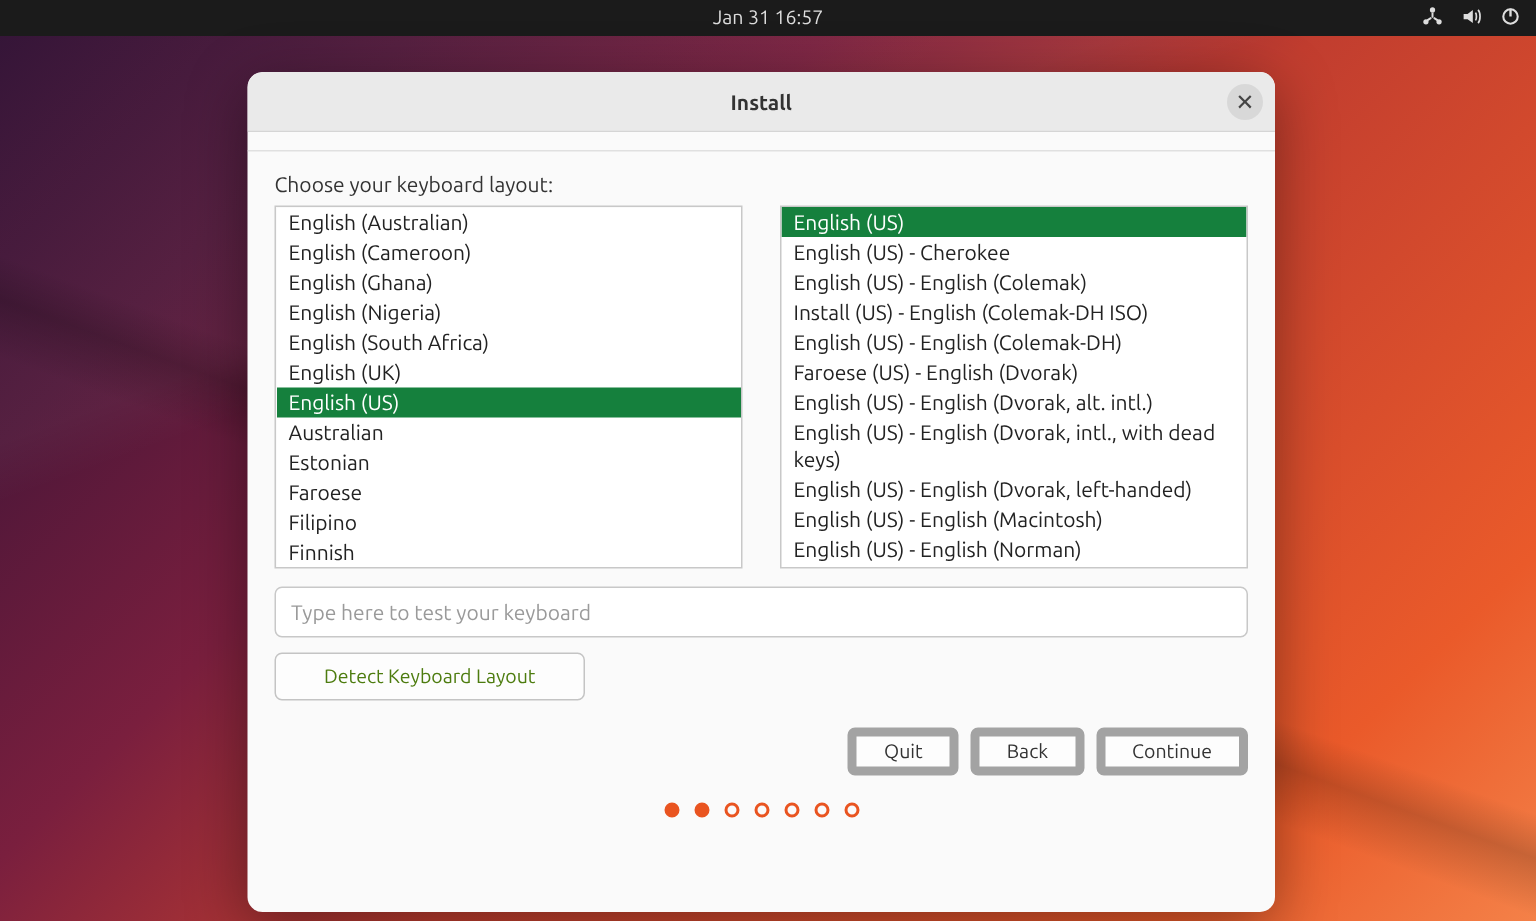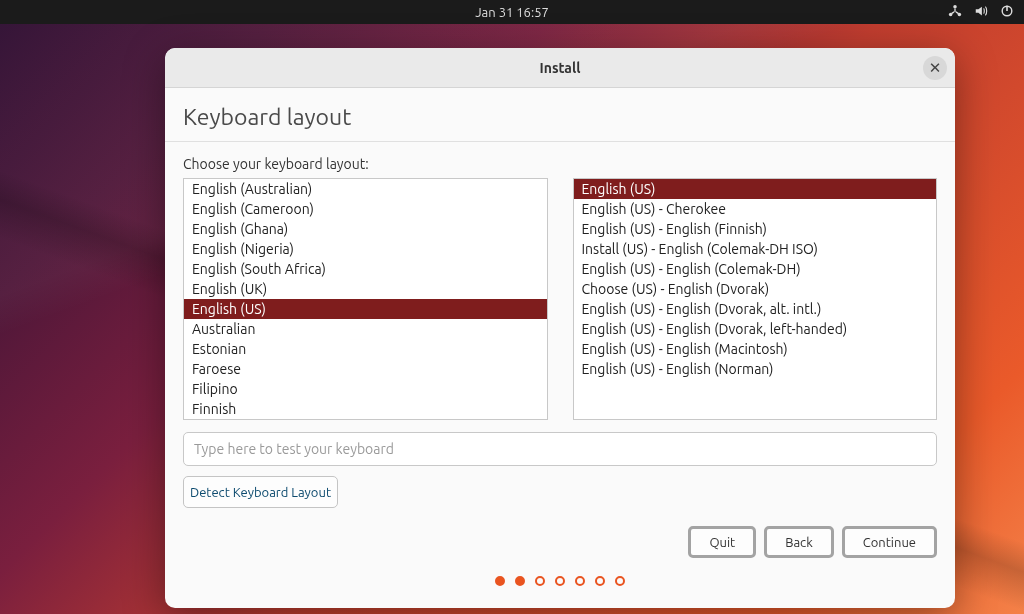--- a/index.html
+++ b/index.html
@@ -18,21 +18,21 @@
 .topbar {
   position:absolute; top:0; left:0; right:0; height:24px;
   background:#1b1b1b; color:#ddd; display:flex; align-items:center;
   font-size:13px;
 }
 .topbar .time { position:absolute; left:50%; transform:translateX(-50%); font-weight:400;}
 .topbar .tray { position:absolute; right:10px; display:flex; gap:12px; align-items:center;}
 .topbar .tray span{font-size:13px; line-height:1;}
 .tray svg{fill:#ddd;}
 .window {
-  position:absolute; left:165px; top:48px; width:790px; height:560px;
+  position:absolute; left:165px; top:48px; width:685px; height:560px;
   background:#fafafa; border-radius:10px; box-shadow:0 10px 40px rgba(0,0,0,.4);
   display:flex; flex-direction:column;
   overflow:hidden;
 }
 .titlebar {
   height:40px; background:#eaeaea;
   border-bottom:1px solid #d5d5d5;
   display:flex; align-items:center; justify-content:center;
   border-radius:10px 10px 0 0; position:relative;
 }
@@ -46,34 +46,34 @@
 .content{ padding:16px 18px 10px 18px; flex:1; display:flex; flex-direction:column;}
 .heading{font-size:23px; color:#4a4a4a; font-weight:400; margin-bottom:16px;}
 .subheading{font-size:14px; color:#333; margin-bottom:6px;}
 .column-wrap{display:flex; gap:25px; height:242px;}
 .layout-list{
   flex:1; border:1px solid #c8c8c8; background:#fff; overflow-y:auto;
   font-size:14px; color:#222;
 }
 .layout-list::-webkit-scrollbar{width:0;}
 .layout-list .item{padding:1px 8px; cursor:pointer; line-height:18px;}
-.layout-list .item.selected{background:#7f1d1d; color:#fff;}
+.layout-list .item.selected{background:#15803d; color:#fff;}
 .test-input{
   margin-top:12px; width:100%; height:34px; border:1px solid #c8c8c8; border-radius:5px;
   background:#fff; padding:0 10px; font-size:14px; color:#7f1d1d;
 }
 .test-input::placeholder{color:#9a9a9a;}
 .detect-btn{
-  margin-top:10px; width:fit-content; height:32px; padding:0 6px;
+  margin-top:10px; width:fit-content; height:32px; padding:0 32px;
   border:1px solid #c4c4c4; background:#fdfdfd; border-radius:5px;
-  font-size:13px; color:#0c4a6e; cursor:pointer;
+  font-size:13px; color:#4d7c0f; cursor:pointer;
 }
 .btn-row{margin-top:18px; display:flex; justify-content:flex-end; gap:8px;}
 .btn-row button{
-  height:32px; padding:0 18px; border:3px solid #a3a3a3; background:#fdfdfd;
+  height:32px; padding:0 18px; border:6px solid #a3a3a3; background:#fdfdfd;
   border-radius:5px; font-size:13px; color:#333; cursor:pointer;text-align:center;
 }
 .dots{margin-top:18px; display:flex; justify-content:center; gap:10px;}
 .dot{width:10px; height:10px; border-radius:50%; border:2px solid #e95420; background:transparent;}
 .dot.filled{background:#e95420;}
 </style>
 </head>
 <body>
 
 <div class="desktop">
@@ -105,21 +105,20 @@
 
   <div class="window">
     <div class="titlebar">
       <span class="title">Install</span>
       <div class="closebtn">
         <span>✕</span>
       </div>
     </div>
 
     <div class="content">
-      <div class="heading">Keyboard layout</div>
       <div style="height:1px;background:#e0e0e0;margin:-4px -18px 14px -18px;"></div>
       <div class="subheading">Choose your keyboard layout:</div>
 
       <div class="column-wrap">
         <div class="layout-list" id="left-list">
             <div class="item">English (Australian)</div>
             <div class="item">English (Cameroon)</div>
             <div class="item">English (Ghana)</div>
             <div class="item">English (Nigeria)</div>
             <div class="item">English (South Africa)</div>
@@ -128,25 +127,26 @@
             <div class="item">Australian</div>
             <div class="item">Estonian</div>
             <div class="item">Faroese</div>
             <div class="item">Filipino</div>
             <div class="item">Finnish</div>
             <div class="item">French</div>
           </div>
         <div class="layout-list" id="right-list">
             <div class="item selected">English (US)</div>
             <div class="item">English (US) - Cherokee</div>
-            <div class="item">English (US) - English (Finnish)</div>
+            <div class="item">English (US) - English (Colemak)</div>
             <div class="item">Install (US) - English (Colemak-DH ISO)</div>
             <div class="item">English (US) - English (Colemak-DH)</div>
-            <div class="item">Choose (US) - English (Dvorak)</div>
+            <div class="item">Faroese (US) - English (Dvorak)</div>
             <div class="item">English (US) - English (Dvorak, alt. intl.)</div>
+            <div class="item">English (US) - English (Dvorak, intl., with dead keys)</div>
             <div class="item">English (US) - English (Dvorak, left-handed)</div>
             <div class="item">English (US) - English (Macintosh)</div>
             <div class="item">English (US) - English (Norman)</div>
           </div>
       </div>
 
       <input class="test-input" placeholder="Type here to test your keyboard" style="">
 
       <button class="detect-btn">Detect Keyboard Layout</button>
 

